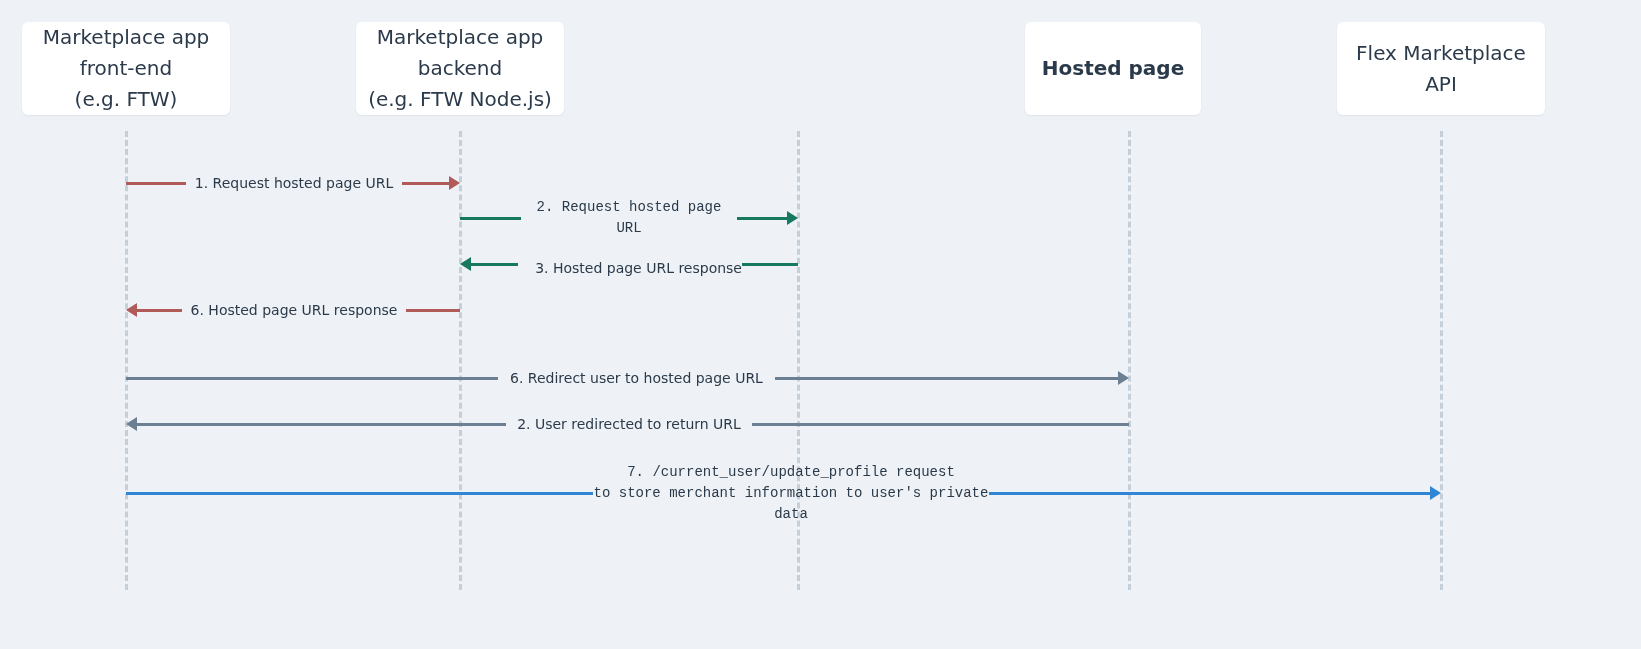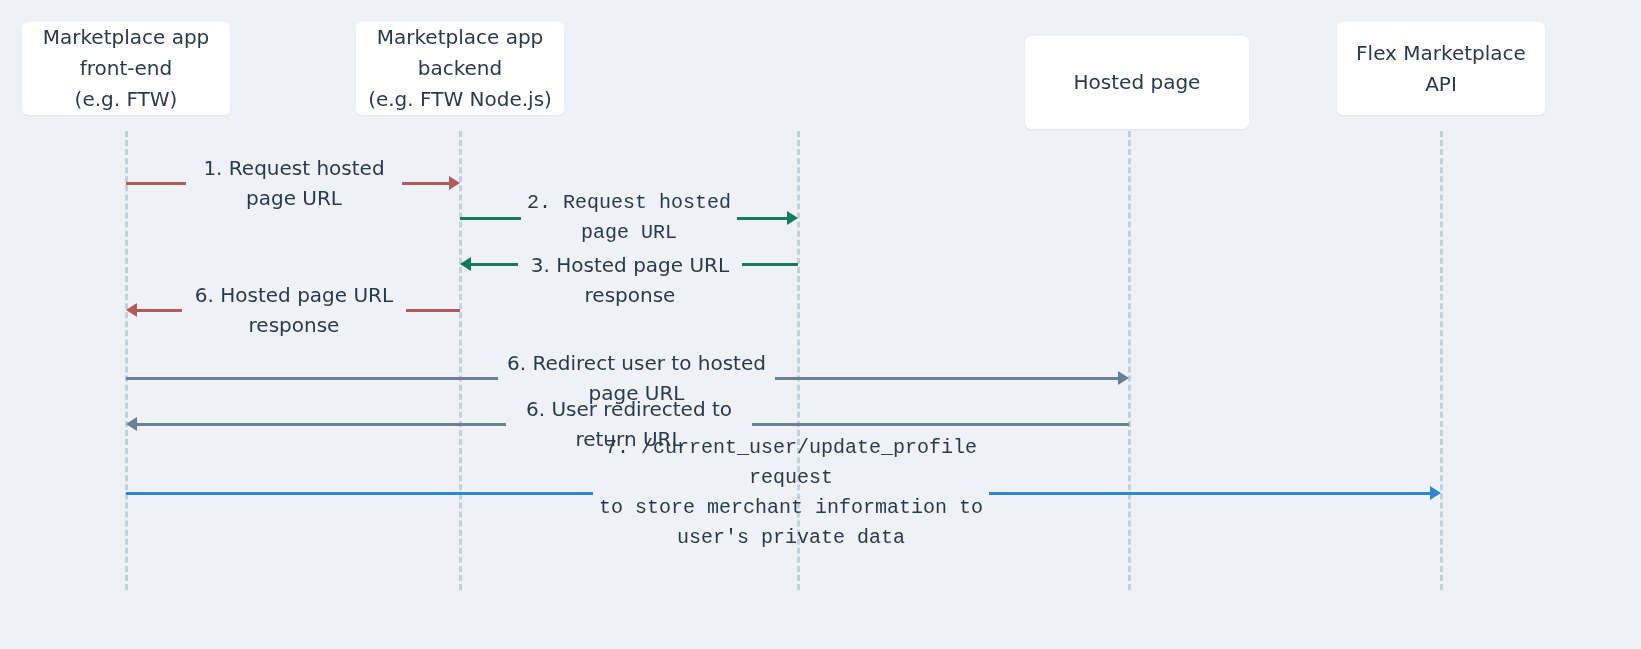--- a/index.html
+++ b/index.html
@@ -63,41 +63,41 @@
     border-top: 7px solid transparent;
     border-bottom: 7px solid transparent;
     top: -7px;
   }
   .head.right { border-left-width: 11px; border-left-style: solid; }
   .head.left  { border-right-width: 11px; border-right-style: solid; }
   .mlabel {
     position: absolute;
     text-align: center;
     color: #2b3a4a;
-    font-size: 20px;
+    font-size: 14px;
     line-height: 1.5;
     white-space: pre-line;
     transform: translateY(-50%);
   }
 </style>
 </head>
 <body>
 
 <div id="diagram" style="background: rgb(238, 242, 246);">
     <div class="participant" style="left: 22px; top: 22px; width: 208px; height: 93px;">
       <span class="plabel">Marketplace app
 front-end
 (e.g. FTW)</span>
     </div>
     <div class="participant" style="left: 356px; top: 22px; width: 208px; height: 93px;">
       <span class="plabel">Marketplace app
 backend
 (e.g. FTW Node.js)</span>
     </div>
-    <div class="participant" style="left: 1025px; top: 36px; width: 224px; height: 93px;">
+    <div class="participant" style="left: 1025px; top: 22px; width: 176px; height: 93px; font-weight: bold;">
       <span class="plabel">Hosted page</span>
     </div>
     <div class="participant" style="left: 1337px; top: 22px; width: 208px; height: 93px;">
       <span class="plabel">Flex Marketplace API</span>
     </div>
     <div class="lifeline" style="left: 124.5px; border-left-color: rgb(197, 207, 218);"></div>
     <div class="lifeline" style="left: 458.5px; border-left-color: rgb(197, 207, 218);"></div>
     <div class="lifeline" style="left: 796.5px; border-left-color: rgb(197, 207, 218);"></div>
     <div class="lifeline" style="left: 1127.5px; border-left-color: rgb(197, 207, 218);"></div>
     <div class="lifeline" style="left: 1439.5px; border-left-color: rgb(197, 207, 218);"></div>
@@ -110,39 +110,39 @@
     <div class="msg" style="left: 0px; top: 218px; width: 1641px;">
       <div class="seg" style="left: 460px; width: 61px; background: rgb(22, 120, 95);"></div>
       <div class="seg" style="left: 737px; width: 51px; background: rgb(22, 120, 95);"></div>
       <div class="head right" style="left: 787px; border-left-color: rgb(22, 120, 95);"></div>
       <div class="mlabel" style="left: 521px; width: 216px; top: 0px; font-family: Liberation Mono, monospace;">2. Request hosted page URL</div>
     </div>
     <div class="msg" style="left: 0px; top: 264px; width: 1641px;">
       <div class="seg" style="left: 470px; width: 48px; background: rgb(22, 120, 95);"></div>
       <div class="seg" style="left: 742px; width: 56px; background: rgb(22, 120, 95);"></div>
       <div class="head left" style="left: 460px; border-right-color: rgb(22, 120, 95);"></div>
-      <div class="mlabel" style="left: 518px; width: 224px; top: 16px;">3. Hosted page URL response</div>
+      <div class="mlabel" style="left: 518px; width: 224px; top: 4px; text-align: right;">3. Hosted page URL response</div>
     </div>
     <div class="msg" style="left: 0px; top: 310px; width: 1641px;">
       <div class="seg" style="left: 136px; width: 46px; background: rgb(176, 90, 90);"></div>
       <div class="seg" style="left: 406px; width: 54px; background: rgb(176, 90, 90);"></div>
       <div class="head left" style="left: 126px; border-right-color: rgb(176, 90, 90);"></div>
       <div class="mlabel" style="left: 182px; width: 224px; top: 0px;">6. Hosted page URL response</div>
     </div>
     <div class="msg" style="left: 0px; top: 378px; width: 1641px;">
       <div class="seg" style="left: 126px; width: 372px; background: rgb(108, 127, 147);"></div>
       <div class="seg" style="left: 775px; width: 344px; background: rgb(108, 127, 147);"></div>
       <div class="head right" style="left: 1118px; border-left-color: rgb(108, 127, 147);"></div>
       <div class="mlabel" style="left: 498px; width: 277px; top: 0px;">6. Redirect user to hosted page URL</div>
     </div>
     <div class="msg" style="left: 0px; top: 424px; width: 1641px;">
       <div class="seg" style="left: 136px; width: 370px; background: rgb(108, 127, 147);"></div>
       <div class="seg" style="left: 752px; width: 377px; background: rgb(108, 127, 147);"></div>
       <div class="head left" style="left: 126px; border-right-color: rgb(108, 127, 147);"></div>
-      <div class="mlabel" style="left: 506px; width: 246px; top: 0px;">6. User redirected to return URL</div>
+      <div class="mlabel" style="left: 506px; width: 246px; top: 0px;">2. User redirected to return URL</div>
     </div>
     <div class="msg" style="left: 0px; top: 493px; width: 1641px;">
       <div class="seg" style="left: 126px; width: 467px; background: rgb(47, 134, 212);"></div>
       <div class="seg" style="left: 989px; width: 442px; background: rgb(47, 134, 212);"></div>
       <div class="head right" style="left: 1430px; border-left-color: rgb(47, 134, 212);"></div>
       <div class="mlabel" style="left: 593px; width: 396px; top: 0px; font-family: Liberation Mono, monospace;">7. /current_user/update_profile request
 to store merchant information to user's private data</div>
     </div>
   </div>
 

